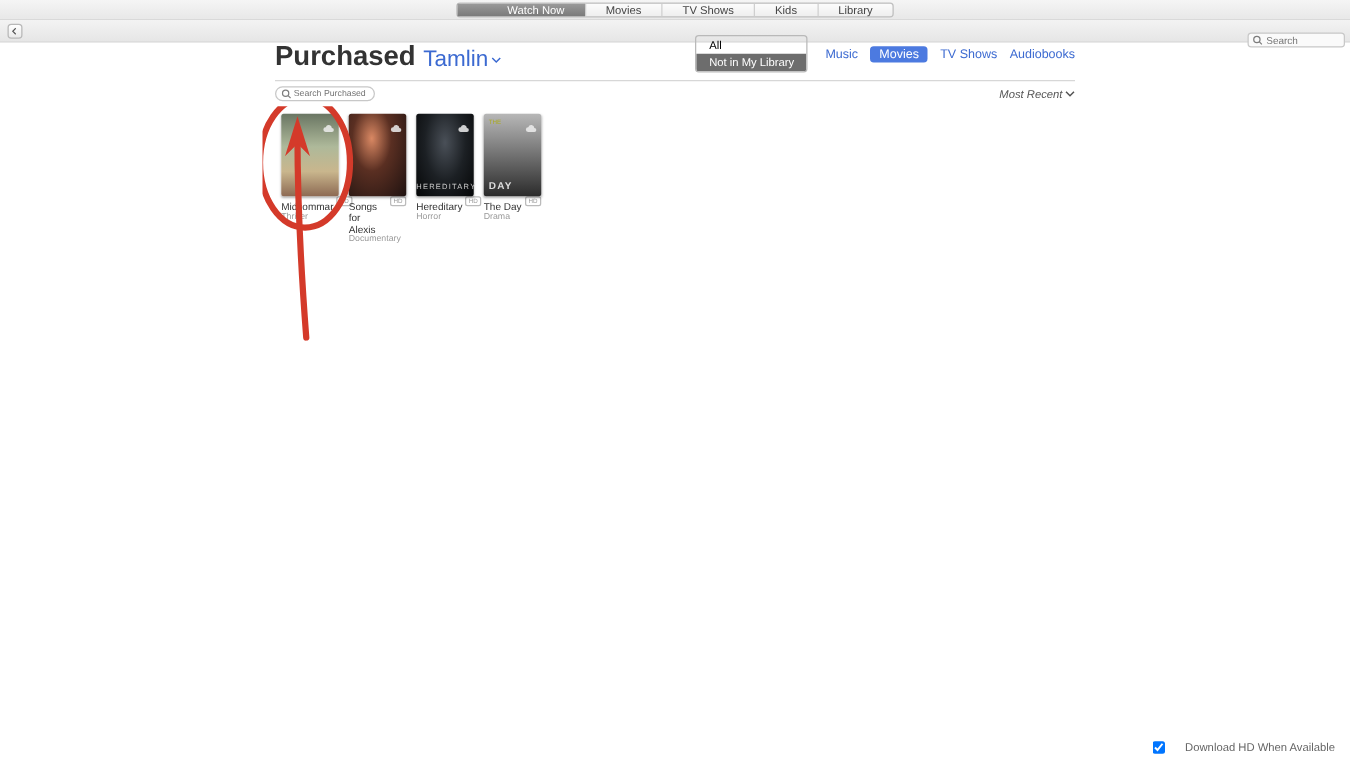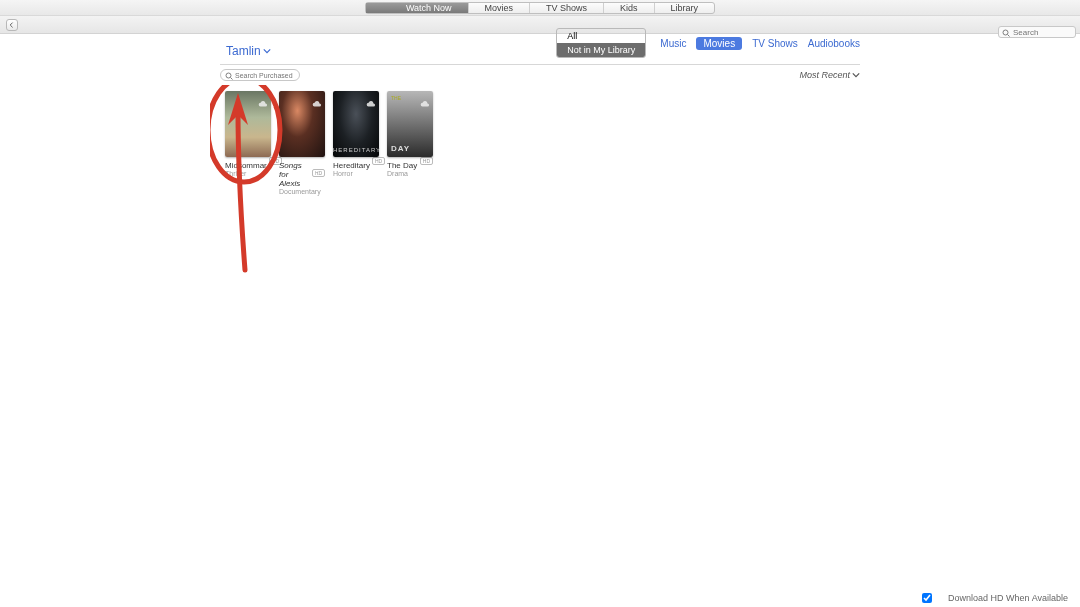--- a/index.html
+++ b/index.html
@@ -15,21 +15,21 @@
 .searchbox { position: absolute; right: 4px; top: 2px; height: 12px; width: 78px; background:#fafafa; border:1px solid #c8c8c8; border-radius:3px; display:flex; align-items:center; padding:0 3px;margin-top:24px; }
 .searchbox svg { width:8px; height:8px; opacity:.5; }
 .searchbox input { border:none; background:none; font-size:8px; width:56px; margin-left:3px; color:#777; outline:none; }
 
 
 .navstrip { height: 18px; background: linear-gradient(#f3f3f3,#e6e6e6); border-bottom:1px solid #d3d3d3; display:flex; align-items:center; padding-left:6px; }
 .navback { width:12px; height:12px; border:1px solid #b8b8b8; border-radius:3px; background:linear-gradient(#fff,#eaeaea); display:flex; align-items:center; justify-content:center; cursor:pointer; }
 .navback svg { width:6px; height:6px; color:#555; }
 .headerleft { position:absolute; left:220px; bottom:6px; display:flex; align-items:flex-end; }
 .pagetitle { font-size:22px; font-weight:600; color:#333; }
-.account { font-size:12px; color:#3c6ad1; margin-left:6px; display:flex; align-items:center; cursor:pointer;text-align:center; }
+.account { font-size:18px; color:#3c6ad1; margin-left:6px; display:flex; align-items:center; cursor:pointer;text-align:center; }
 .account svg { width:8px; height:8px; margin-left:2px; }
 
 .headerright { position:absolute; right:220px; bottom:6px; display:flex; align-items:center; gap:14px; }
 .pill { display:flex; font-size:9px; border:1px solid #b9b9b9; border-radius:3px; overflow:hidden;flex-direction:column; }
 .pill div { padding:2px 10px; cursor:pointer; }
 .pill .active { background:#6d6d6d; color:#fff; }
 
 .cat { font-size:10px; color:#3c6ad1; cursor:pointer; }
 .cat.active { background:#4c7ae0; color:#fff; border-radius:3px; padding:1px 7px; }
 
@@ -97,20 +97,21 @@
 <div class="navstrip">
   <div class="navback">
     <svg viewBox="0 0 10 10">
         <path d="M6 1 L2 5 L6 9" fill="none" stroke="currentColor" stroke-width="1.5"></path>
       </svg>
   </div>
 </div>
 
 <div style="position:relative; height:30px;">
   <div class="headerleft">
+    <span class="pagetitle">Purchased</span>
     <span class="account">
       <span>Tamlin</span>
       <svg viewBox="0 0 10 10">
           <path d="M1 3 L5 7 L9 3" fill="none" stroke="currentColor" stroke-width="1.5"></path>
         </svg>
     </span>
   </div>
   <div class="headerright">
     <div class="pill" id="libfilter">
         <div>All</div>
@@ -157,21 +158,21 @@
         <span class="hdicon">HD</span>
       </div>
       <div class="genre">Thriller</div>
     </div>
     <div class="card">
       <div class="thumb b">
         <div class="cloud"><svg viewBox="0 0 16 12" fill="currentColor">
             <path d="M12 5a4 4 0 00-7.8-1A3 3 0 004 10h8a2.5 2.5 0 000-5z"></path>
           </svg></div>
       </div>
-      <div style="display: flex; justify-content: space-between; align-items: center; font-style: italic;">
+      <div style="display: flex; justify-content: space-between; align-items: flex-start;">
         <div class="title">Songs for Alexis</div>
         <span class="hdicon">HD</span>
       </div>
       <div class="genre">Documentary</div>
     </div>
     <div class="card">
       <div class="thumb c">
         <div class="cloud"><svg viewBox="0 0 16 12" fill="currentColor">
             <path d="M12 5a4 4 0 00-7.8-1A3 3 0 004 10h8a2.5 2.5 0 000-5z"></path>
           </svg></div>

